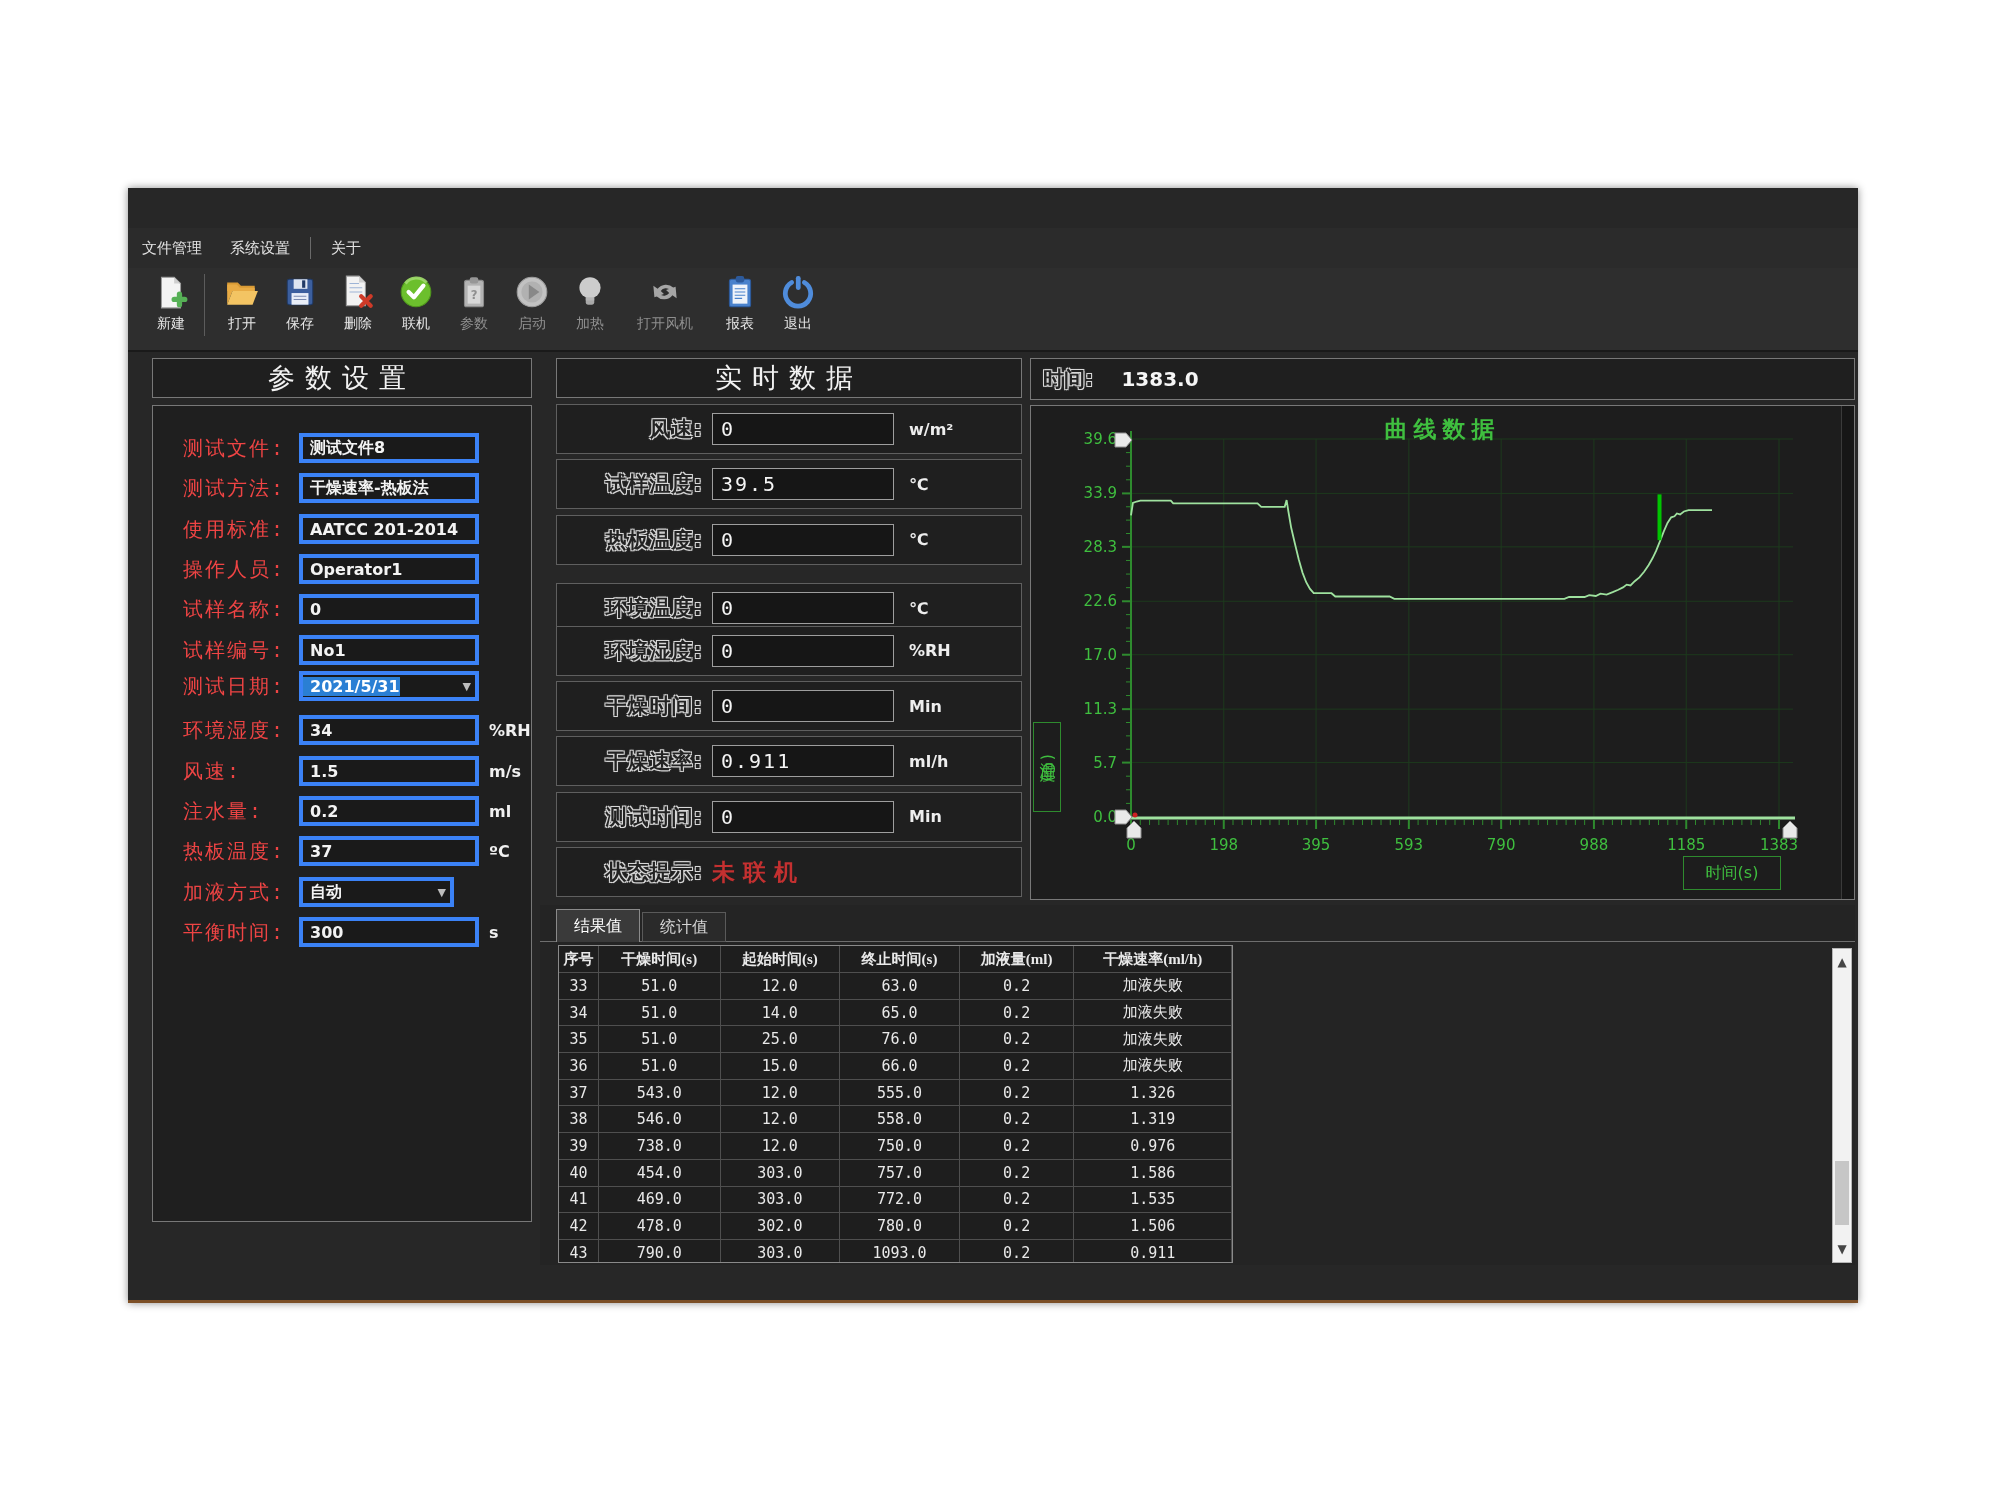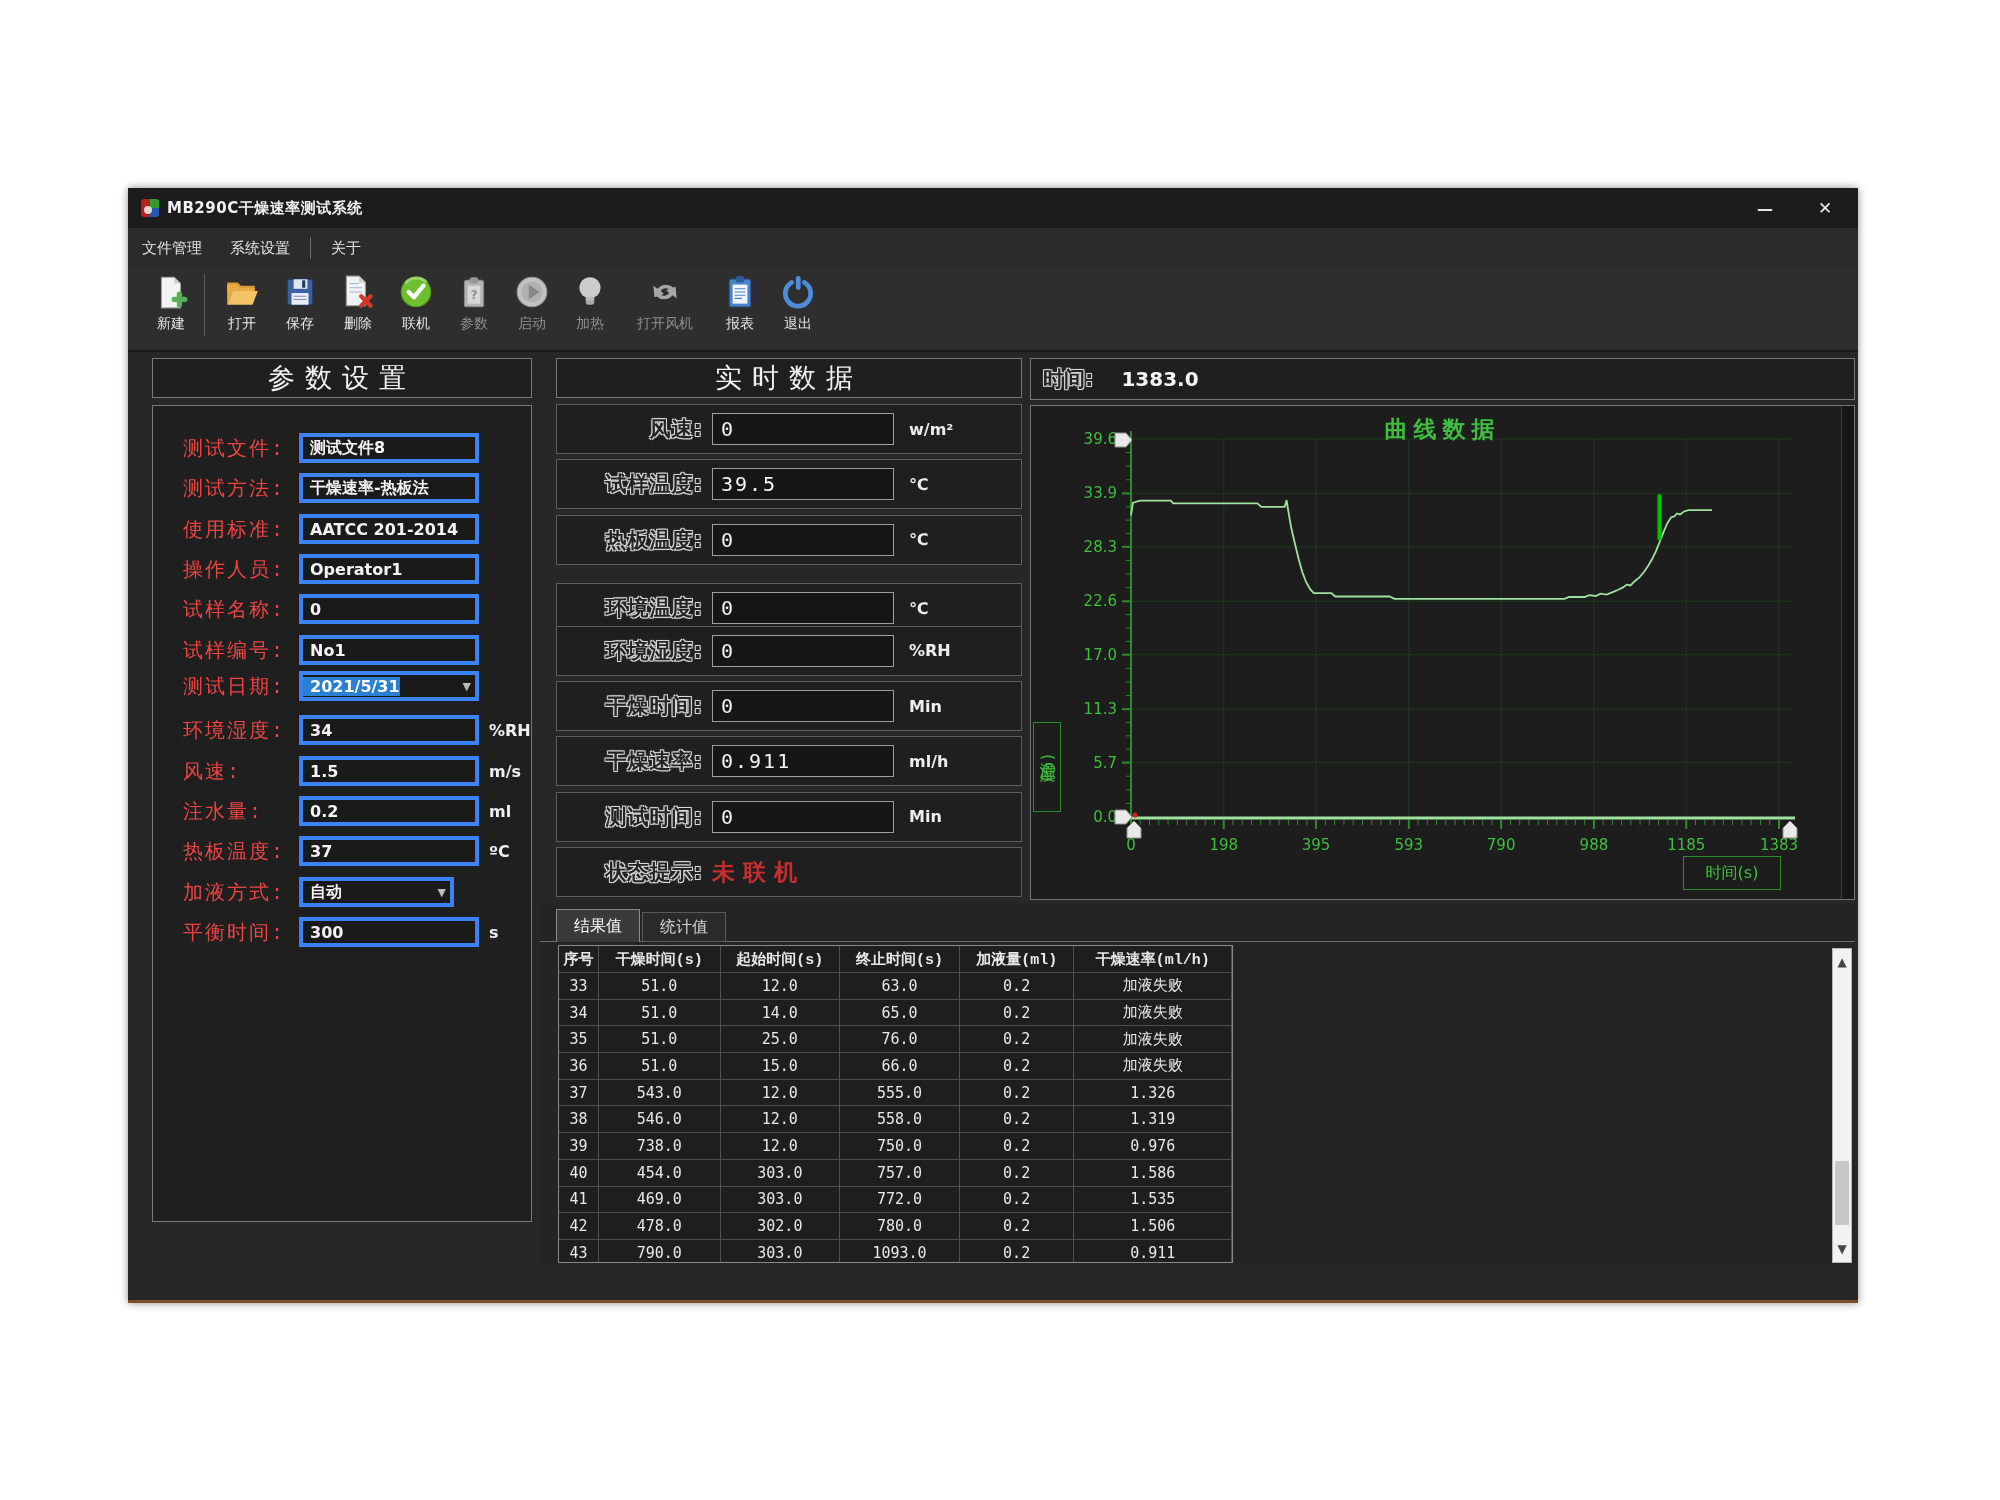--- a/index.html
+++ b/index.html
@@ -70,51 +70,38 @@
 
   
   .bottom-panel{position:absolute;left:412px;top:717px;width:1315px;height:360px;background:#242424;}
   .tabbar-line{position:absolute;left:0;top:36px;width:100%;height:1px;background:#6e6e6e;}
   .tab{position:absolute;top:4px;height:33px;display:flex;align-items:center;justify-content:center;font-size:16px;box-sizing:border-box;}
   .tab.active{left:16px;width:84px;background:#3a3a3a;border:1px solid #8a8a8a;border-bottom:none;color:#ffffff;z-index:2;}
   .tab.inactive{left:102px;width:84px;background:#2a2a2a;border:1px solid #5a5a5a;color:#d5d5d5;top:7px;height:30px;}
   .res-table{position:absolute;left:18px;top:40px;width:675px;height:318px;overflow:hidden;border:1px solid #8a8a8a;box-sizing:border-box;background:#1e1e1e;}
   .t-row{display:flex;width:100%;box-sizing:border-box;}
   .t-cell{box-sizing:border-box;border-right:1px solid #4f4f4f;border-bottom:1px solid #4f4f4f;display:flex;align-items:center;justify-content:center;color:#e9e9e9;font-size:15px;font-family:"DejaVu Sans Mono","DejaVu Sans",monospace;height:26.7px;white-space:nowrap;}
-  .t-row.head .t-cell{font-weight:bold;height:27px;font-family:Liberation Mono, monospace;}
+  .t-row.head .t-cell{font-weight:bold;height:27px;font-family:Liberation Serif, serif;}
   .vscroll{position:absolute;right:3px;top:43px;width:20px;height:315px;background:#f2f2f2;border:1px solid #b5b5b5;box-sizing:border-box;}
   .vs-arrow{position:absolute;left:0;width:100%;height:26px;display:flex;align-items:center;justify-content:center;color:#454545;font-size:12px;}
   .vs-arrow.up{top:0;}
   .vs-arrow.down{bottom:0;}
   .vs-thumb{position:absolute;left:2px;width:14px;top:212px;height:64px;background:#c6c6c6;}
 
   
   .statusbar{position:absolute;left:0;top:1085px;width:100%;height:27px;background:#303030;border-top:1px solid #555;display:flex;align-items:center;color:#e5e5e5;font-size:15px;}
   .statusbar .txt{margin-left:16px;}
   .statusbar .sep{position:absolute;left:242px;top:2px;height:23px;width:1px;background:#5d5d5d;}
 </style>
 </head>
 <body>
 
 <div class="canvas">
   <div class="window">
 
-    <div class="titlebar">
-      <span class="app-icon">
-        <svg viewBox="0 0 18 18">
-            <rect x="0" y="0" width="18" height="18" rx="3" fill="#b81f1f"></rect>
-            <path d="M9 0h6a3 3 0 0 1 3 3v6H9z" fill="#2f9e2f"></path>
-            <path d="M9 9h9v6a3 3 0 0 1-3 3H9z" fill="#2457b0"></path>
-            <circle cx="7" cy="11" r="4" fill="#f5f5f5" opacity=".85"></circle>
-          </svg>
-      </span>
-      <span class="title">MB290C干燥速率测试系统</span>
-      <span class="win-btn min">—</span>
-      <span class="win-btn close">✕</span>
-    </div>
 
     <div class="menubar">
       <span class="menu-item">文件管理</span>
       <span class="menu-item">系统设置</span>
       <span class="menu-sep"></span>
       <span class="menu-item">关于</span>
     </div>
 
     <div class="toolbar" id="toolbar">
   <div class="tb-item">

